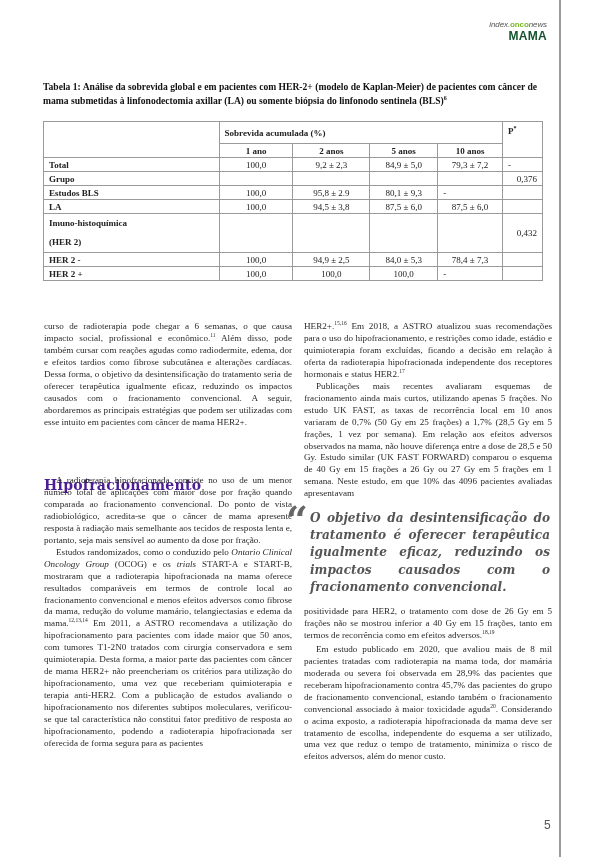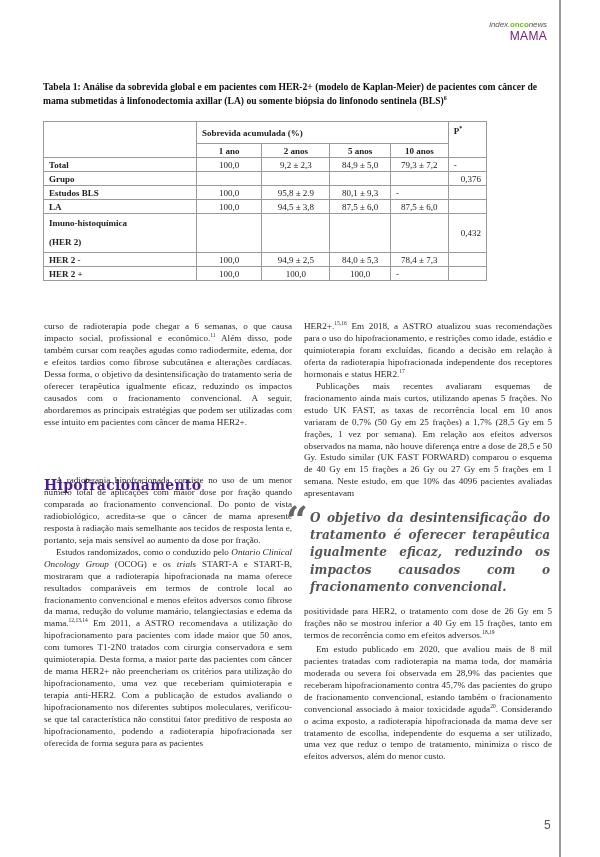--- a/index.html
+++ b/index.html
@@ -4,26 +4,26 @@
 <style>
   * { box-sizing: border-box; margin: 0; padding: 0; }
   html, body { width: 600px; height: 857px; background: #ffffff; overflow: hidden; }
   body { position: relative; font-family: "DejaVu Serif", "Liberation Serif", serif; color: #222; }
 
   .right-rule { position: absolute; left: 559px; top: 0; width: 2px; height: 857px; background: #9a9a9a; }
 
   .brand { position: absolute; right: 53px; top: 21px; text-align: right; font-family: "Liberation Sans", sans-serif; line-height: 1; }
   .brand .top { font-size: 8px; font-style: italic; color: #555; letter-spacing: -0.1px; text-align: center; }
   .brand .top .accent { color: #7ab828; font-weight: bold; font-style: normal; }
-  .brand .section { font-size: 12px; color: #701a75; letter-spacing: 0.3px; margin-top: 1px; }
+  .brand .section { font-size: 12px; color: #14532d; letter-spacing: 0.3px; margin-top: 1px; font-weight: bold; }
 
   .caption { position: absolute; left: 43px; top: 82px; width: 500px; font-family: "Liberation Serif", serif; font-weight: bold; font-size: 9.6px; line-height: 10.5px; color: #111; }
   .caption sup { font-size: 6px; }
 
-  table.data { position: absolute; left: 43px; top: 121px; width: 444px; border-collapse: collapse; font-family: "Liberation Serif", serif; font-size: 9px; color: #222; border-radius: 11px; }
+  table.data { position: absolute; left: 43px; top: 121px; width: 500px; border-collapse: collapse; font-family: "Liberation Serif", serif; font-size: 9px; color: #222; border-radius: 11px; }
   table.data td { border: 1px solid #9a9a9a; padding: 0 5px; height: 14px; vertical-align: middle; }
   table.data td.lbl { font-weight: bold; text-align: left; width: 176px; }
   table.data td.num { text-align: center; }
   table.data td.hdr { font-weight: bold; text-align: center; }
   table.data td.hdr-left { font-weight: bold; text-align: left; }
   table.data td.p { text-align: right; width: 40px; }
   table.data td.pdash { text-align: left; }
   .sup-star { font-size: 6px; vertical-align: super; }
 
   .col { position: absolute; width: 248px; font-family: "Liberation Serif", serif; font-size: 9.15px; line-height: 11.95px; color: #2a2a2a; text-align: justify; }

